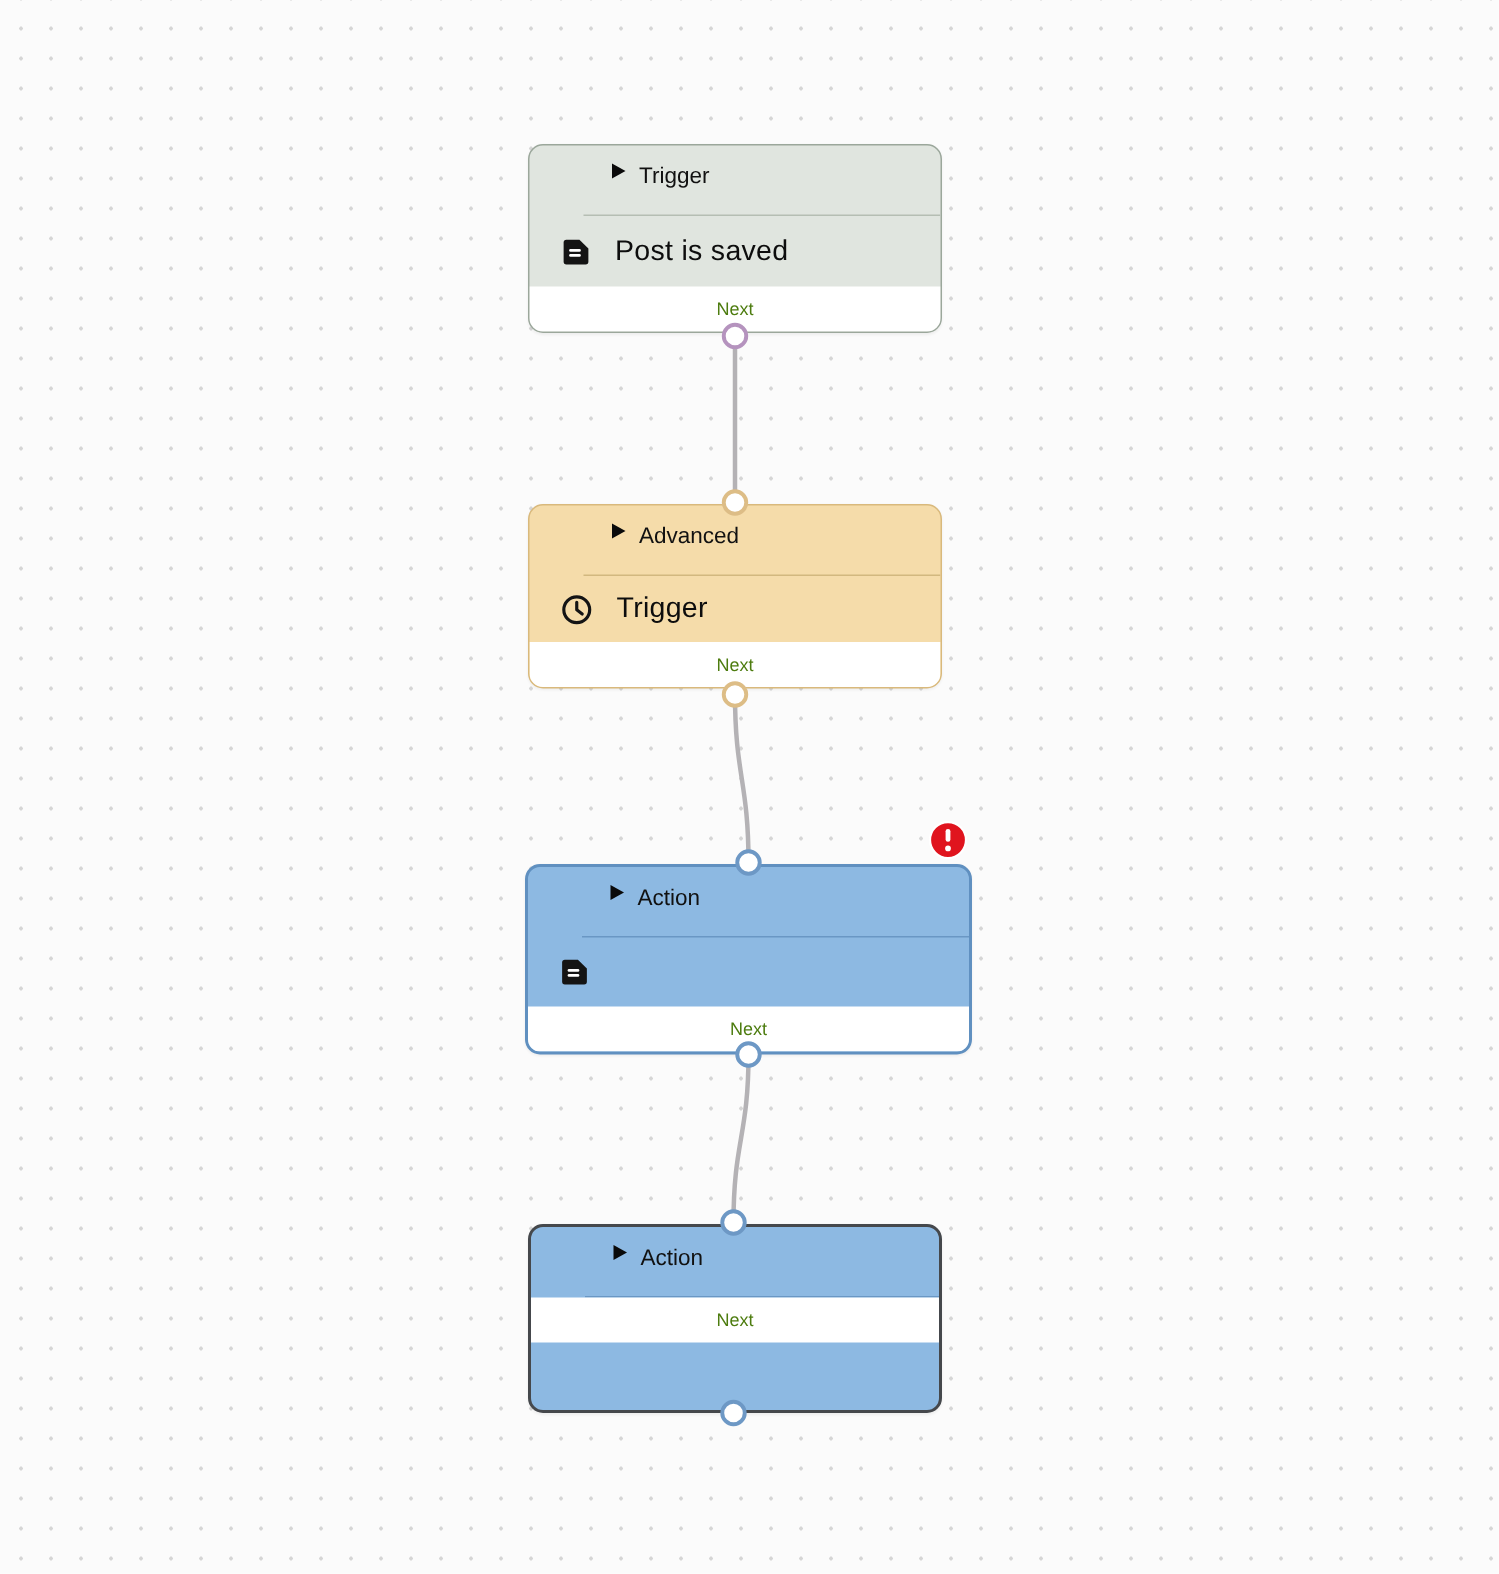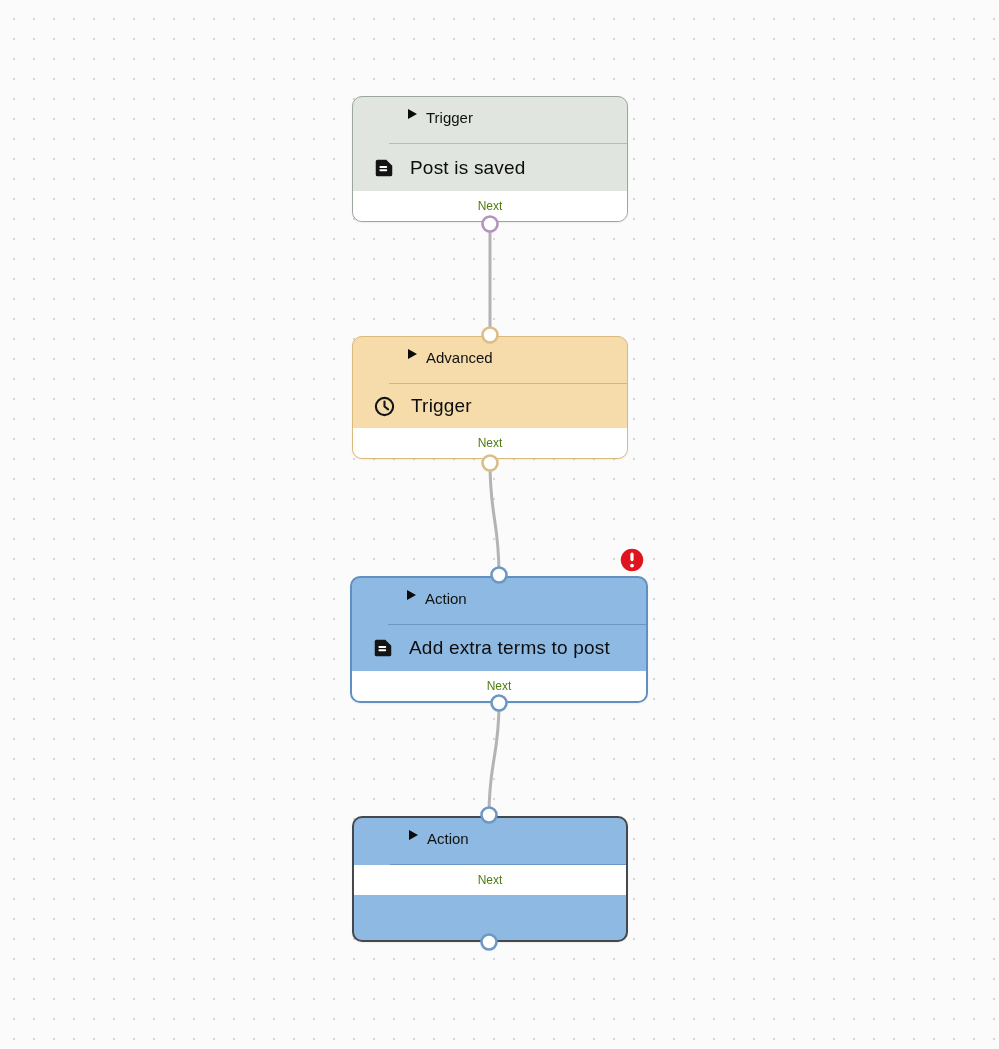--- a/index.html
+++ b/index.html
@@ -108,21 +108,20 @@
     <div class="node__header">
       <span class="tri"></span>
       <span>Action</span>
     </div>
     <div class="node__body">
       <svg width="22" height="22" viewBox="0 0 24 24">
         <path d="M5 3 h9.5 L21 9.5 V19 a2 2 0 0 1 -2 2 H5 a2 2 0 0 1 -2 -2 V5 a2 2 0 0 1 2 -2 z" fill="#141414"></path>
         <rect x="7" y="9.8" width="8.5" height="2.1" rx="1" fill="#ffffff"></rect>
         <rect x="7" y="13.4" width="8.5" height="2.1" rx="1" fill="#ffffff"></rect>
       </svg>
-      <span class="node__title">Add extra terms to post</span>
     </div>
     <div class="node__footer">Next</div>
   </div>
 
   <div class="node node--thickborder" style="left: 352px; top: 816px; width: 276px; height: 126px; --fill: #8db9e2; --border: #45484c; --sep: #6a97c4;">
     <div class="node__header">
       <span class="tri"></span>
       <span>Action</span>
     </div>
     <div class="node__footer">Next</div>

